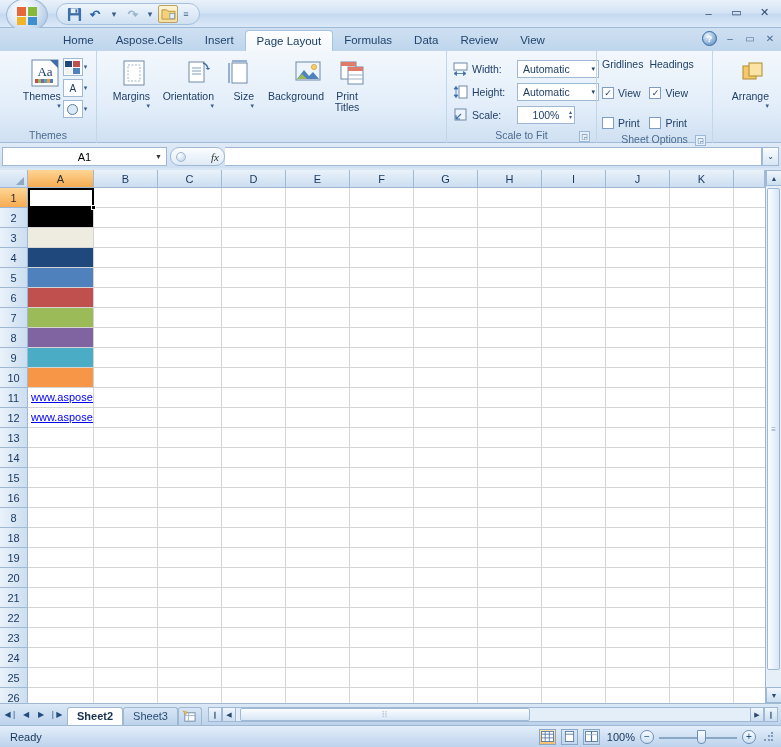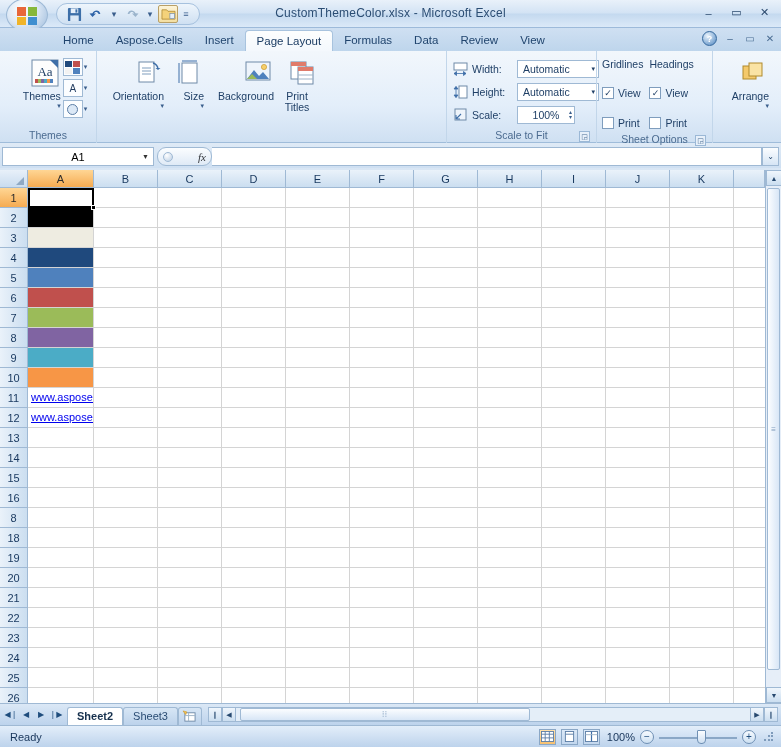--- a/index.html
+++ b/index.html
@@ -106,21 +106,21 @@
     line-height:16px; }
   .so-chk { display:flex; align-items:center; gap:4px; font-size:10.5px;
     color:#1f3f66; height:18px; }
   .cbox { width:12px; height:12px; border:1px solid #7f9dbd; background:#fff;
     display:flex; align-items:center; justify-content:center;
     font-size:9px; color:#1f3f66; line-height:10px; }
 
   
   .fbar { height:25px; display:flex; align-items:center; padding:2px 2px 0;
     background: linear-gradient(#dfeaf6,#cfe0f2); }
-  .namebox { width:152px; height:19px; background:#fff; border:1px solid #9fb9d4;
+  .namebox { width:165px; height:19px; background:#fff; border:1px solid #9fb9d4;
     display:flex; align-items:center; justify-content:center; position:relative;
     font-size:11px; color:#000; }
   .namebox .nb-caret { position:absolute; right:4px; font-size:7px; color:#333; }
   .fx-group { display:flex; align-items:flex-start; gap:0; margin-left:3px; }
   .fx-pill { width:55px; height:19px; border:1px solid #9fb9d4; border-radius:9px;
     background: linear-gradient(#fbfdff,#dfeaf6); display:flex; align-items:center;
     justify-content:space-between; padding:0 5px; }
   .fx-dot { width:10px; height:10px; border-radius:50%;
     background: radial-gradient(circle at 35% 30%,#fff,#b9cde3);
     border:1px solid #9fb9d4; }
@@ -272,21 +272,20 @@
       <div class="qat-dd">▾</div>
       <div class="qat-btn framed">
         <svg width="15" height="14" viewBox="0 0 16 15">
           <path d="M1 3 h5 l1.4 1.6 H15 V13 H1 Z" fill="#f4d27a" stroke="#a9832e" stroke-width="0.8"></path>
           <rect x="9.5" y="7" width="5" height="5.5" fill="#e6f0fa" stroke="#6f8aa8" stroke-width="0.7"></rect>
         </svg>
       </div>
       <div class="qat-dd">≡</div>
     </div>
 
-    <div class="title-text">CustomThemeColor.xlsx - Microsoft Excel</div>
 
     <div class="wbtns">
       <div class="wbtn">–</div>
       <div class="wbtn">▭</div>
       <div class="wbtn">✕</div>
     </div>
   </div>
 
   <div class="tabbar">
     <div class="tab">Home</div>
@@ -354,20 +353,30 @@
             </span>
             <span class="tscar">▾</span>
           </div>
         </div>
       </div>
       <div class="rgroup-title">Themes</div>
     </div>
 
     <div class="rgroup" style="width:350px">
       <div class="rgroup-body">
+        <div class="bigbtn" style="width:48px">
+          <span class="ico">
+            <svg width="28" height="28" viewBox="0 0 28 28">
+              <rect x="4" y="2" width="20" height="24" fill="#fff" stroke="#6f8aa8"></rect>
+              <rect x="8" y="6" width="12" height="16" fill="none" stroke="#9fb3c7" stroke-dasharray="2 1.5"></rect>
+            </svg>
+          </span>
+          <span class="lab">Margins</span>
+          <span class="arrow">▾</span>
+        </div>
 
         <div class="bigbtn" style="width:62px">
           <span class="ico">
             <svg width="28" height="28" viewBox="0 0 28 28">
               <rect x="5" y="3" width="15" height="20" fill="#fff" stroke="#6f8aa8"></rect>
               <line x1="8" y1="9" x2="17" y2="9" stroke="#7f9dbd"></line>
               <line x1="8" y1="12" x2="17" y2="12" stroke="#7f9dbd"></line>
               <line x1="8" y1="15" x2="17" y2="15" stroke="#7f9dbd"></line>
               <path d="M19 4 a7 7 0 0 1 5 6" fill="none" stroke="#3f6fa8" stroke-width="1.4"></path>
               <path d="M24 11 l-2.5 -2 h5 Z" fill="#3f6fa8"></path>

